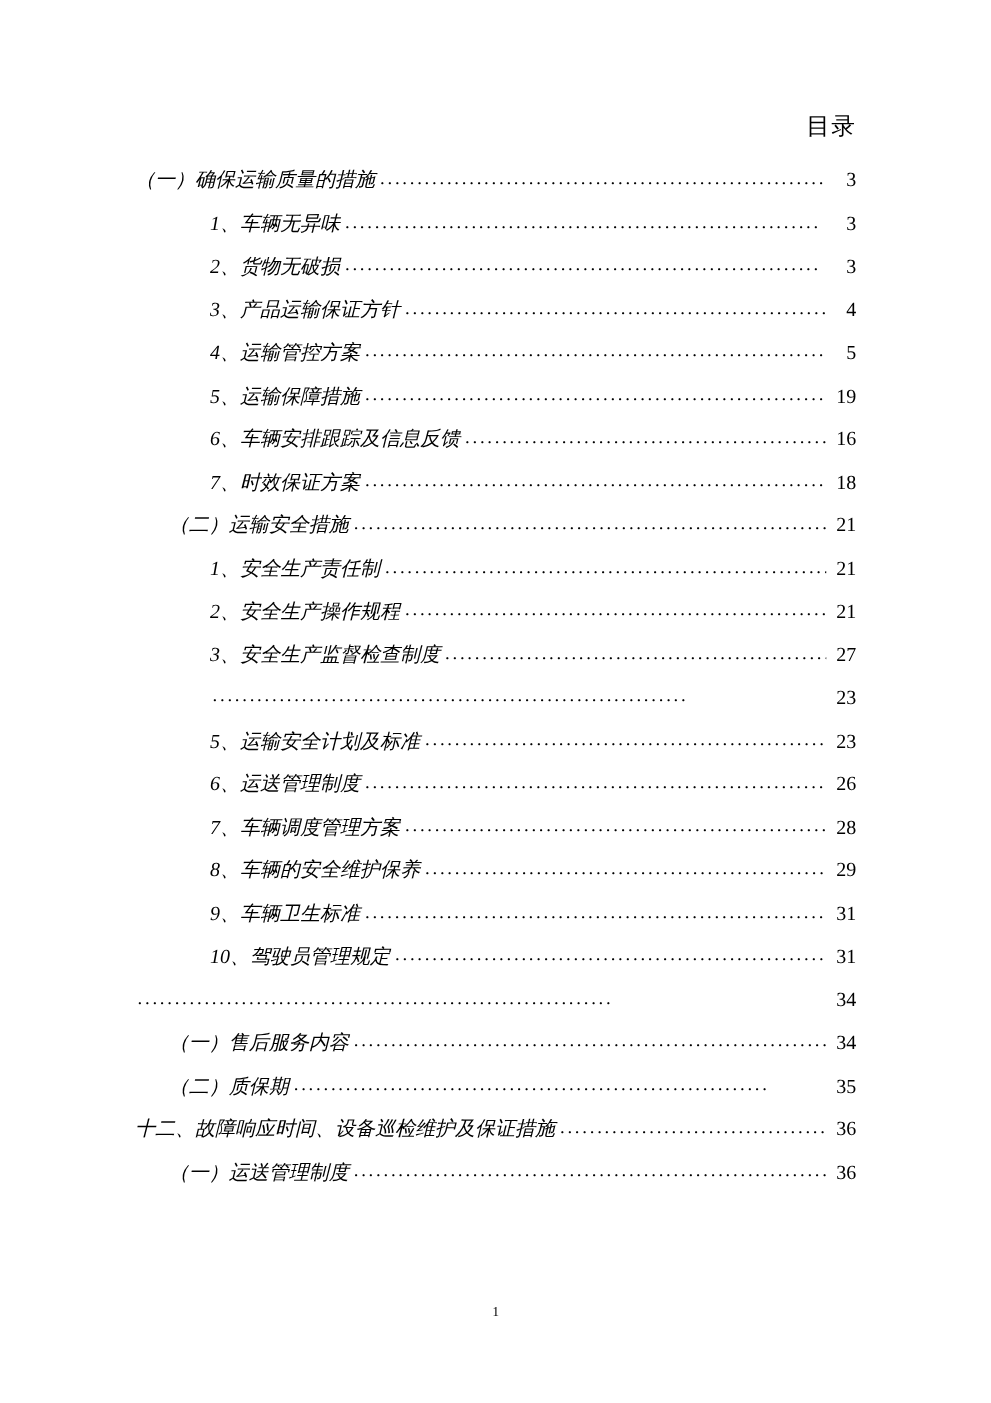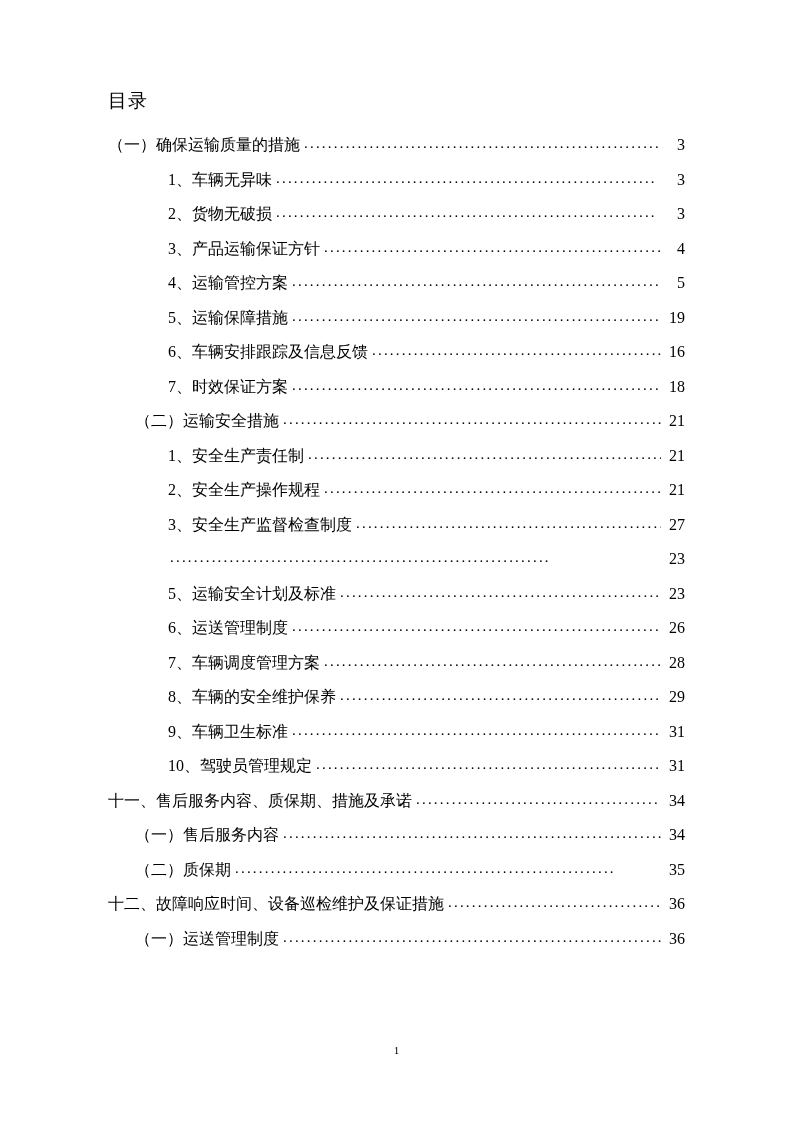--- a/index.html
+++ b/index.html
@@ -16,21 +16,21 @@
     overflow: hidden;
   }
   .page {
     width: 793px;
     height: 1122px;
     box-sizing: border-box;
     padding: 88px 108px 0 108px;
     position: relative;
   }
   .toc-title {
-    text-align: left;
+    text-align: right;
     font-size: 19px;
     letter-spacing: 1px;
     margin: 0 0 22px 0;
     font-weight: normal;
     font-family: "Liberation Serif", "DejaVu Serif", serif;
   }
   .toc-list {
     margin: 0;
     padding: 0;
     list-style: none;
@@ -39,20 +39,21 @@
     display: flex;
     align-items: flex-end;
     font-size: 16px;
     line-height: 1.05;
     margin-bottom: 16.5px;
     white-space: nowrap;
   }
   .toc-label {
     flex: 0 0 auto;
     padding-right: 2px;
+    font-style: italic;
   }
   .toc-dots {
     flex: 1 1 auto;
     overflow: hidden;
     white-space: nowrap;
     margin: 0 2px 3px 2px;
     font-size: 15px;
     letter-spacing: 2.2px;
     color: #000;
     line-height: 1;
@@ -174,21 +175,20 @@
         <span class="toc-label">9、车辆卫生标准</span>
         <span class="toc-dots">................................................................</span>
         <span class="toc-page">31</span>
       </li>
       <li class="toc-row lvl2">
         <span class="toc-label">10、驾驶员管理规定</span>
         <span class="toc-dots">................................................................</span>
         <span class="toc-page">31</span>
       </li>
       <li class="toc-row lvl0">
-        <span class="toc-label">十一、售后服务内容、质保期、措施及承诺</span>
         <span class="toc-dots">................................................................</span>
         <span class="toc-page">34</span>
       </li>
       <li class="toc-row lvl1">
         <span class="toc-label">（一）售后服务内容</span>
         <span class="toc-dots">................................................................</span>
         <span class="toc-page">34</span>
       </li>
       <li class="toc-row lvl1">
         <span class="toc-label">（二）质保期</span>

